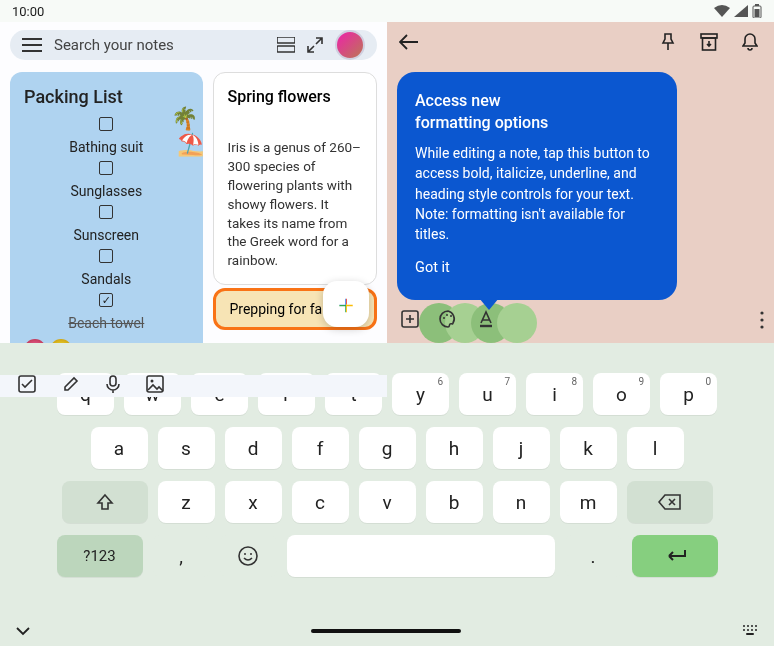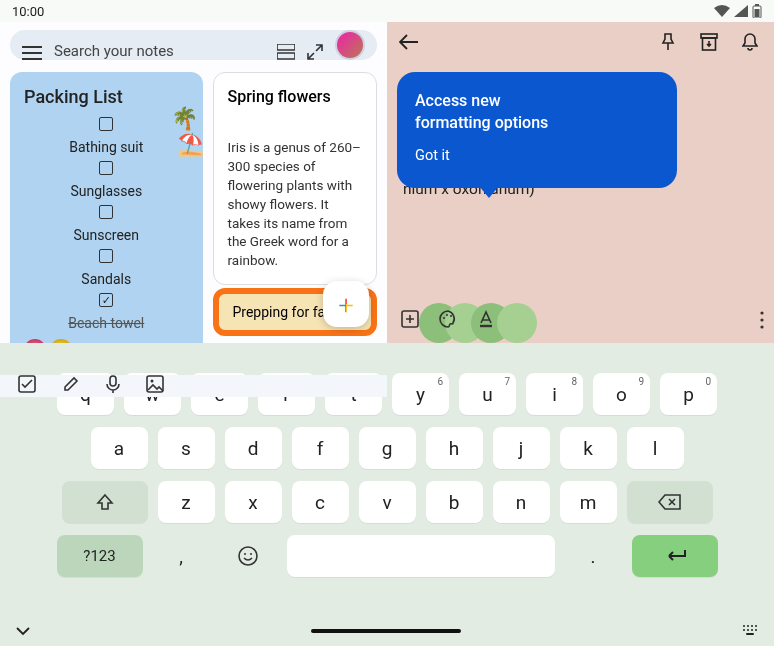--- a/index.html
+++ b/index.html
@@ -5,21 +5,21 @@
   * { box-sizing: border-box; margin: 0; padding: 0; font-family: Roboto, "Segoe UI", Arial, sans-serif; }
   html, body { width: 774px; height: 646px; overflow: hidden; background: #f7faf7; }
   .screen { width: 774px; height: 646px; position: relative; display: flex; flex-direction: column; }
   .statusbar { height: 22px; display: flex; align-items: center; justify-content: space-between; padding: 0 12px; font-size: 13px; color: #1a1a1a; }
   .status-icons { display: flex; gap: 4px; align-items: center; }
 
   .split { display: flex; height: 321px; }
   .left { width: 387px; background: #fdfdff; position: relative; display: flex; flex-direction: column; }
   .right { width: 387px; background: #e9cfc5; position: relative; }
 
-  .searchbar { margin: 8px 10px; height: 40px; background: #e6ecf3; border-radius: 22px; display: flex; align-items: flex-end; padding: 0 12px; gap: 12px; }
+  .searchbar { margin: 8px 10px; height: 40px; background: #e6ecf3; border-radius: 22px; display: flex; align-items: center; padding: 0 12px; gap: 12px; }
   .hamburger svg, .tool-ic svg { display:block; }
   .search-text { flex: 1; color: #444; font-size: 15px; }
   .avatar { width: 30px; height: 30px; border-radius: 50%; background: linear-gradient(135deg,#e2a,#b75); border: 2px solid #d0d0e0; }
 
   .notes { display: flex; gap: 10px; padding: 0 10px; margin-top: 4px; }
   .card { border-radius: 12px; padding: 14px 14px; font-size: 14px; }
   .card1 { flex: 1; background: #afd3f0; position: relative; overflow: hidden; min-height: 200px;}
   .card1 .title { font-size: 18px; font-weight: 500; margin-bottom: 10px; color: #222;}
   .chk { display: flex; align-items: center; gap: 8px; margin: 6px 0; color: #222; flex-direction: column;}
   .box { width: 14px; height: 14px; border: 1.5px solid #333; border-radius: 2px; display:flex;align-items:center;justify-content:center;}
@@ -29,21 +29,21 @@
   .av { width:22px;height:22px;border-radius:50%; }
   .av1 { background: radial-gradient(circle,#f7b,#a23);}
   .av2 { background: radial-gradient(circle,#fe4,#b80);}
   .palm { position:absolute; right:4px; top:34px; color:#0a6; font-size:22px;}
   .umb { position:absolute; right:-2px; top:60px; color:#e77; font-size:22px;}
 
   .col2 { flex:1; display:flex; flex-direction:column; gap:3px;}
   .card2 { background:#fff; border:1px solid #ddd; }
   .card2 .title { font-size:16px; font-weight:500; margin-bottom:6px;}
   .card2 .body { font-size:13.5px; color:#333; line-height:1.4;margin-top:32px;}
-  .card3 { background:#f7e4b5; border:6px solid #f97316; padding:10px 14px; min-height:30px;}
+  .card3 { background:#f7e4b5; border:3px solid #f97316; padding:10px 14px; min-height:30px;}
 
   .fab { position:absolute; right:18px; bottom:16px; width:46px;height:46px;border-radius:14px;background:#fff;box-shadow:0 2px 8px rgba(0,0,0,.2);display:flex;align-items:center;justify-content:center;}
   .fab .plus { font-size:26px; font-weight:500;
     background: conic-gradient(#ea4335 0 90deg,#fbbc05 0 180deg,#34a853 0 270deg,#4285f4 0);
     -webkit-background-clip: text; color: transparent;}
 
   .left-toolbar { height: 40px; background:#f3f6fb; display:flex; align-items:center; gap:26px; padding:0 18px; z-index:4; position:relative;}
   .lt-ic { color:#333; }
 
   
@@ -274,20 +274,21 @@
               <circle cx="2" cy="16" r="1.6" fill="#333"></circle>
             </svg>
         </span>
       </div>
 
       <div class="tooltip">
         <h4>
           <span>Access new</span><br>
           <span>formatting options</span>
         </h4>
+        <p>While editing a note, tap this button to access bold, italicize, underline, and heading style controls for your text. Note: formatting isn't available for titles.</p>
         <div class="gotit">Got it</div>
         <div class="tail"></div>
       </div>
     </div>
   </div>
 
   <div class="kbd">
     <div class="row" id="r1">
         <div class="key std">q<span class="sup">1</span></div>
         <div class="key std">w<span class="sup">2</span></div>

